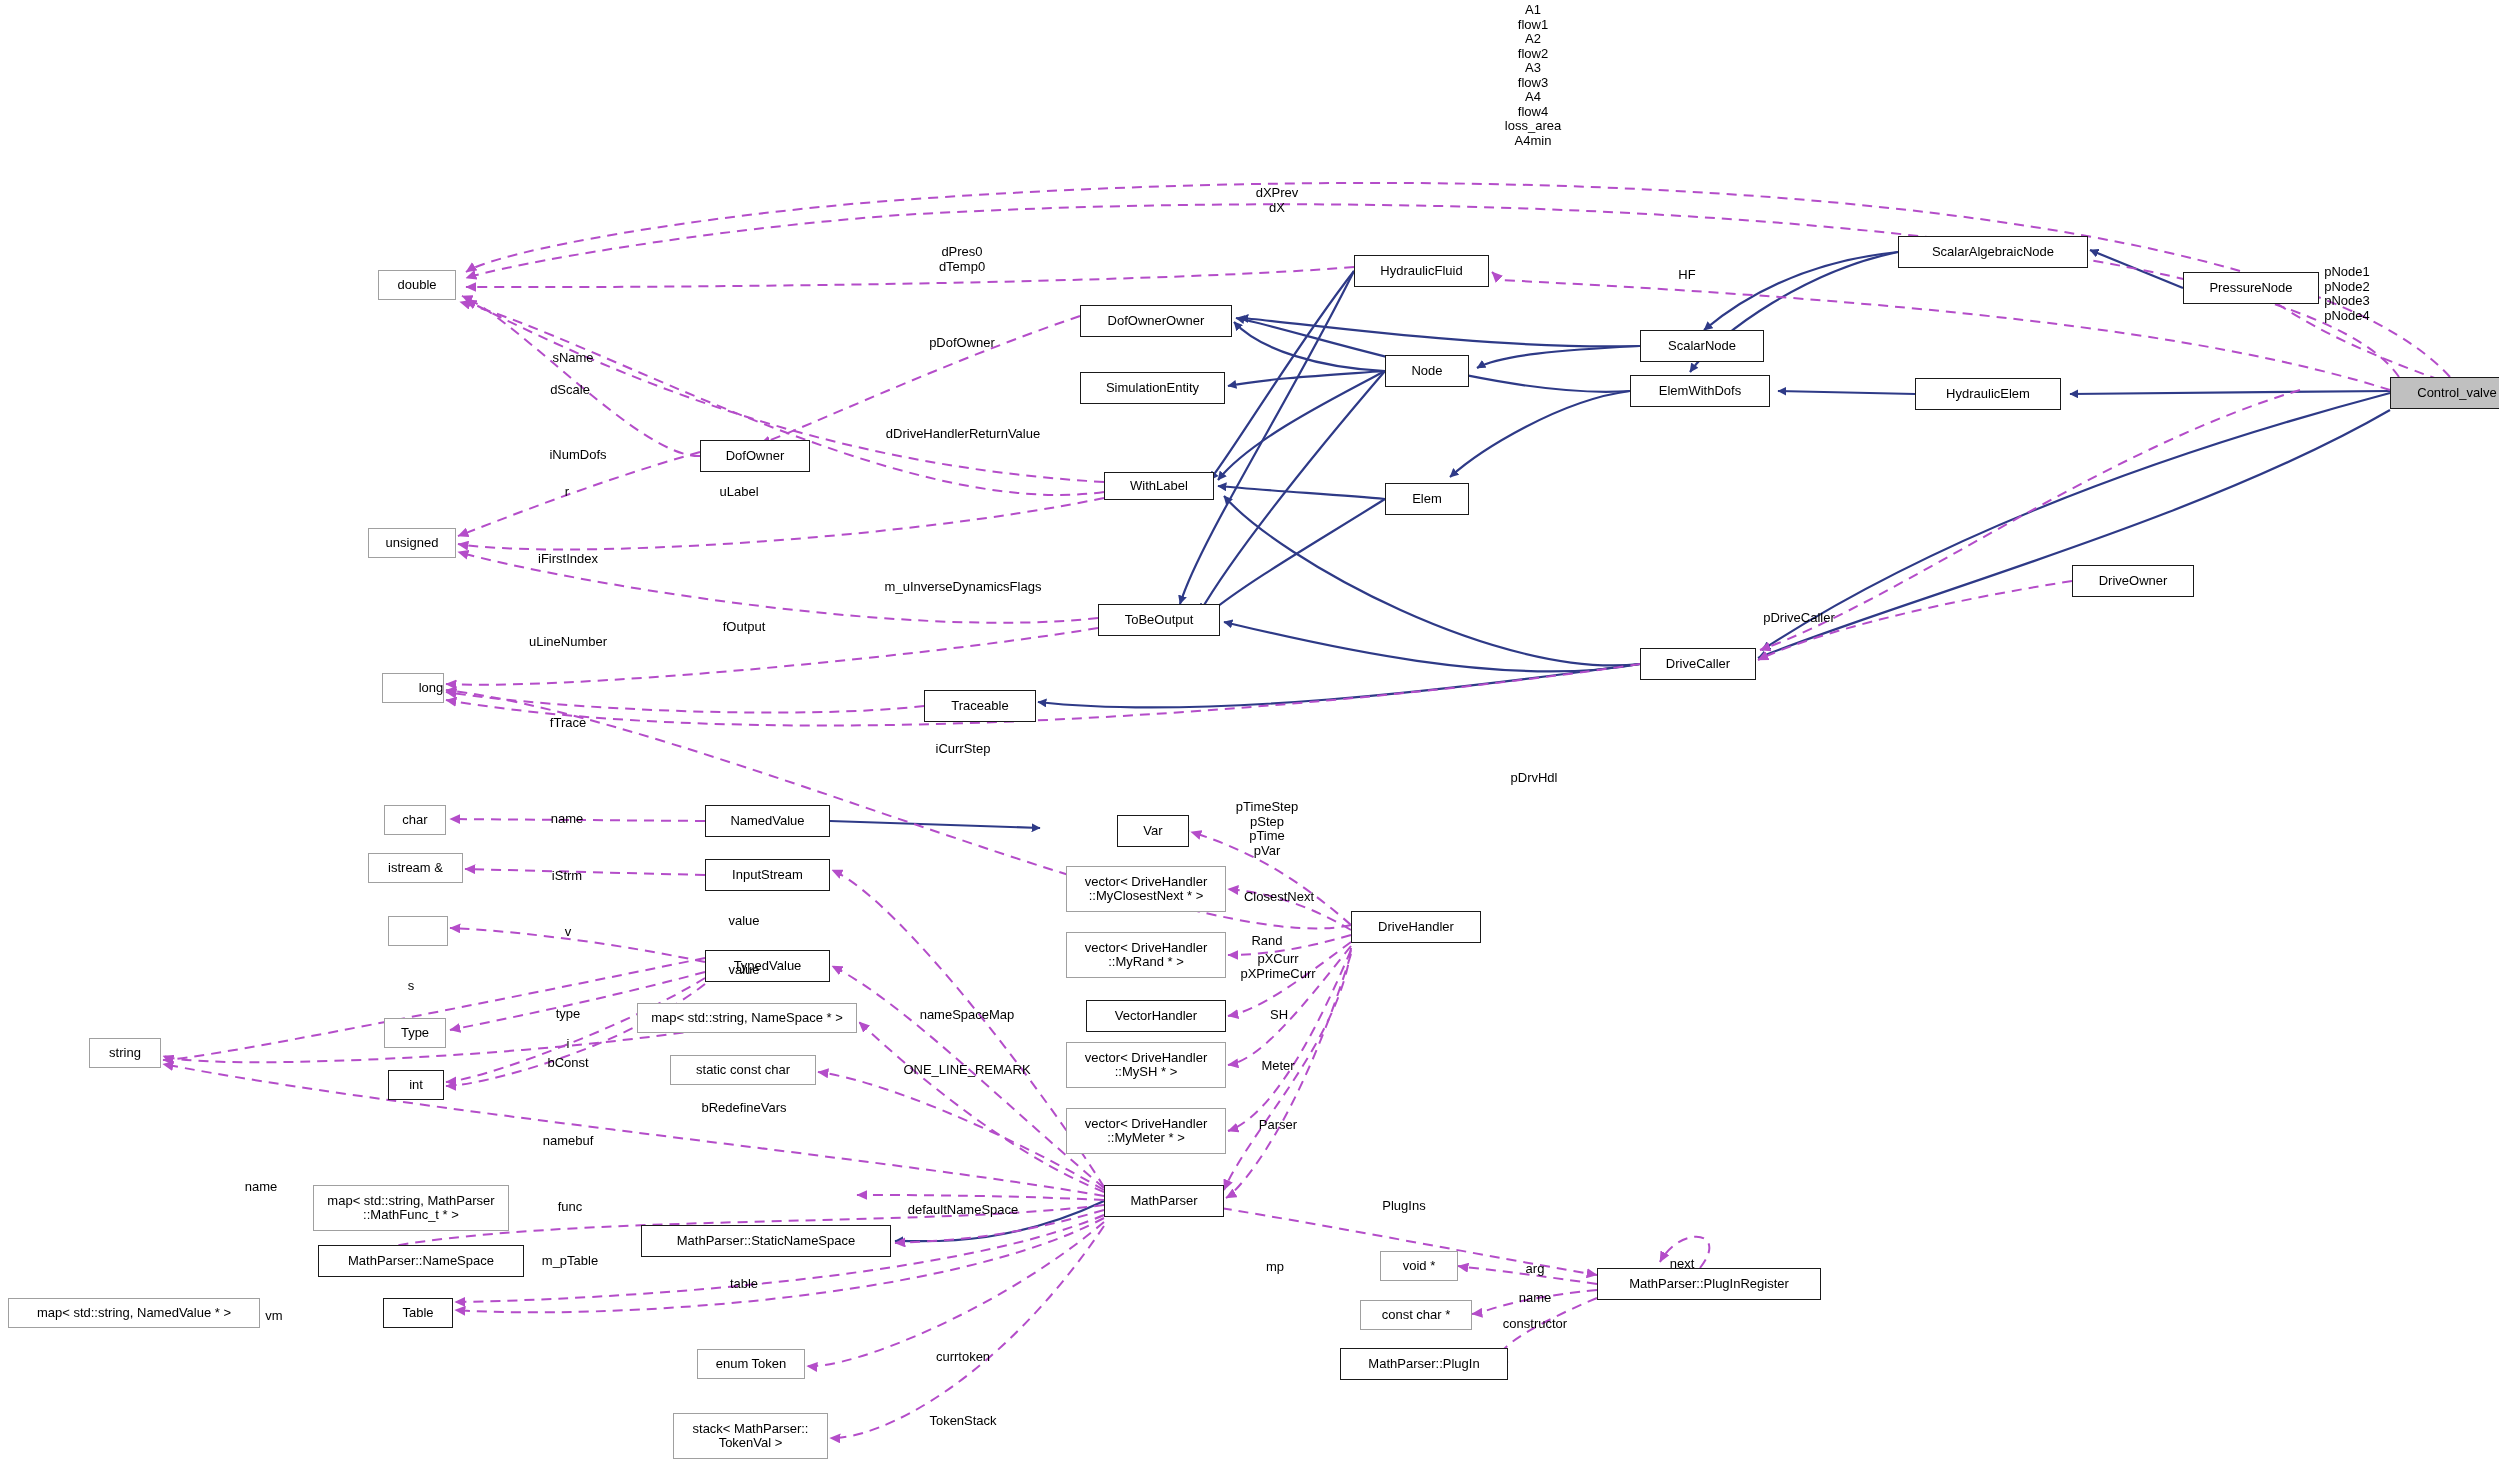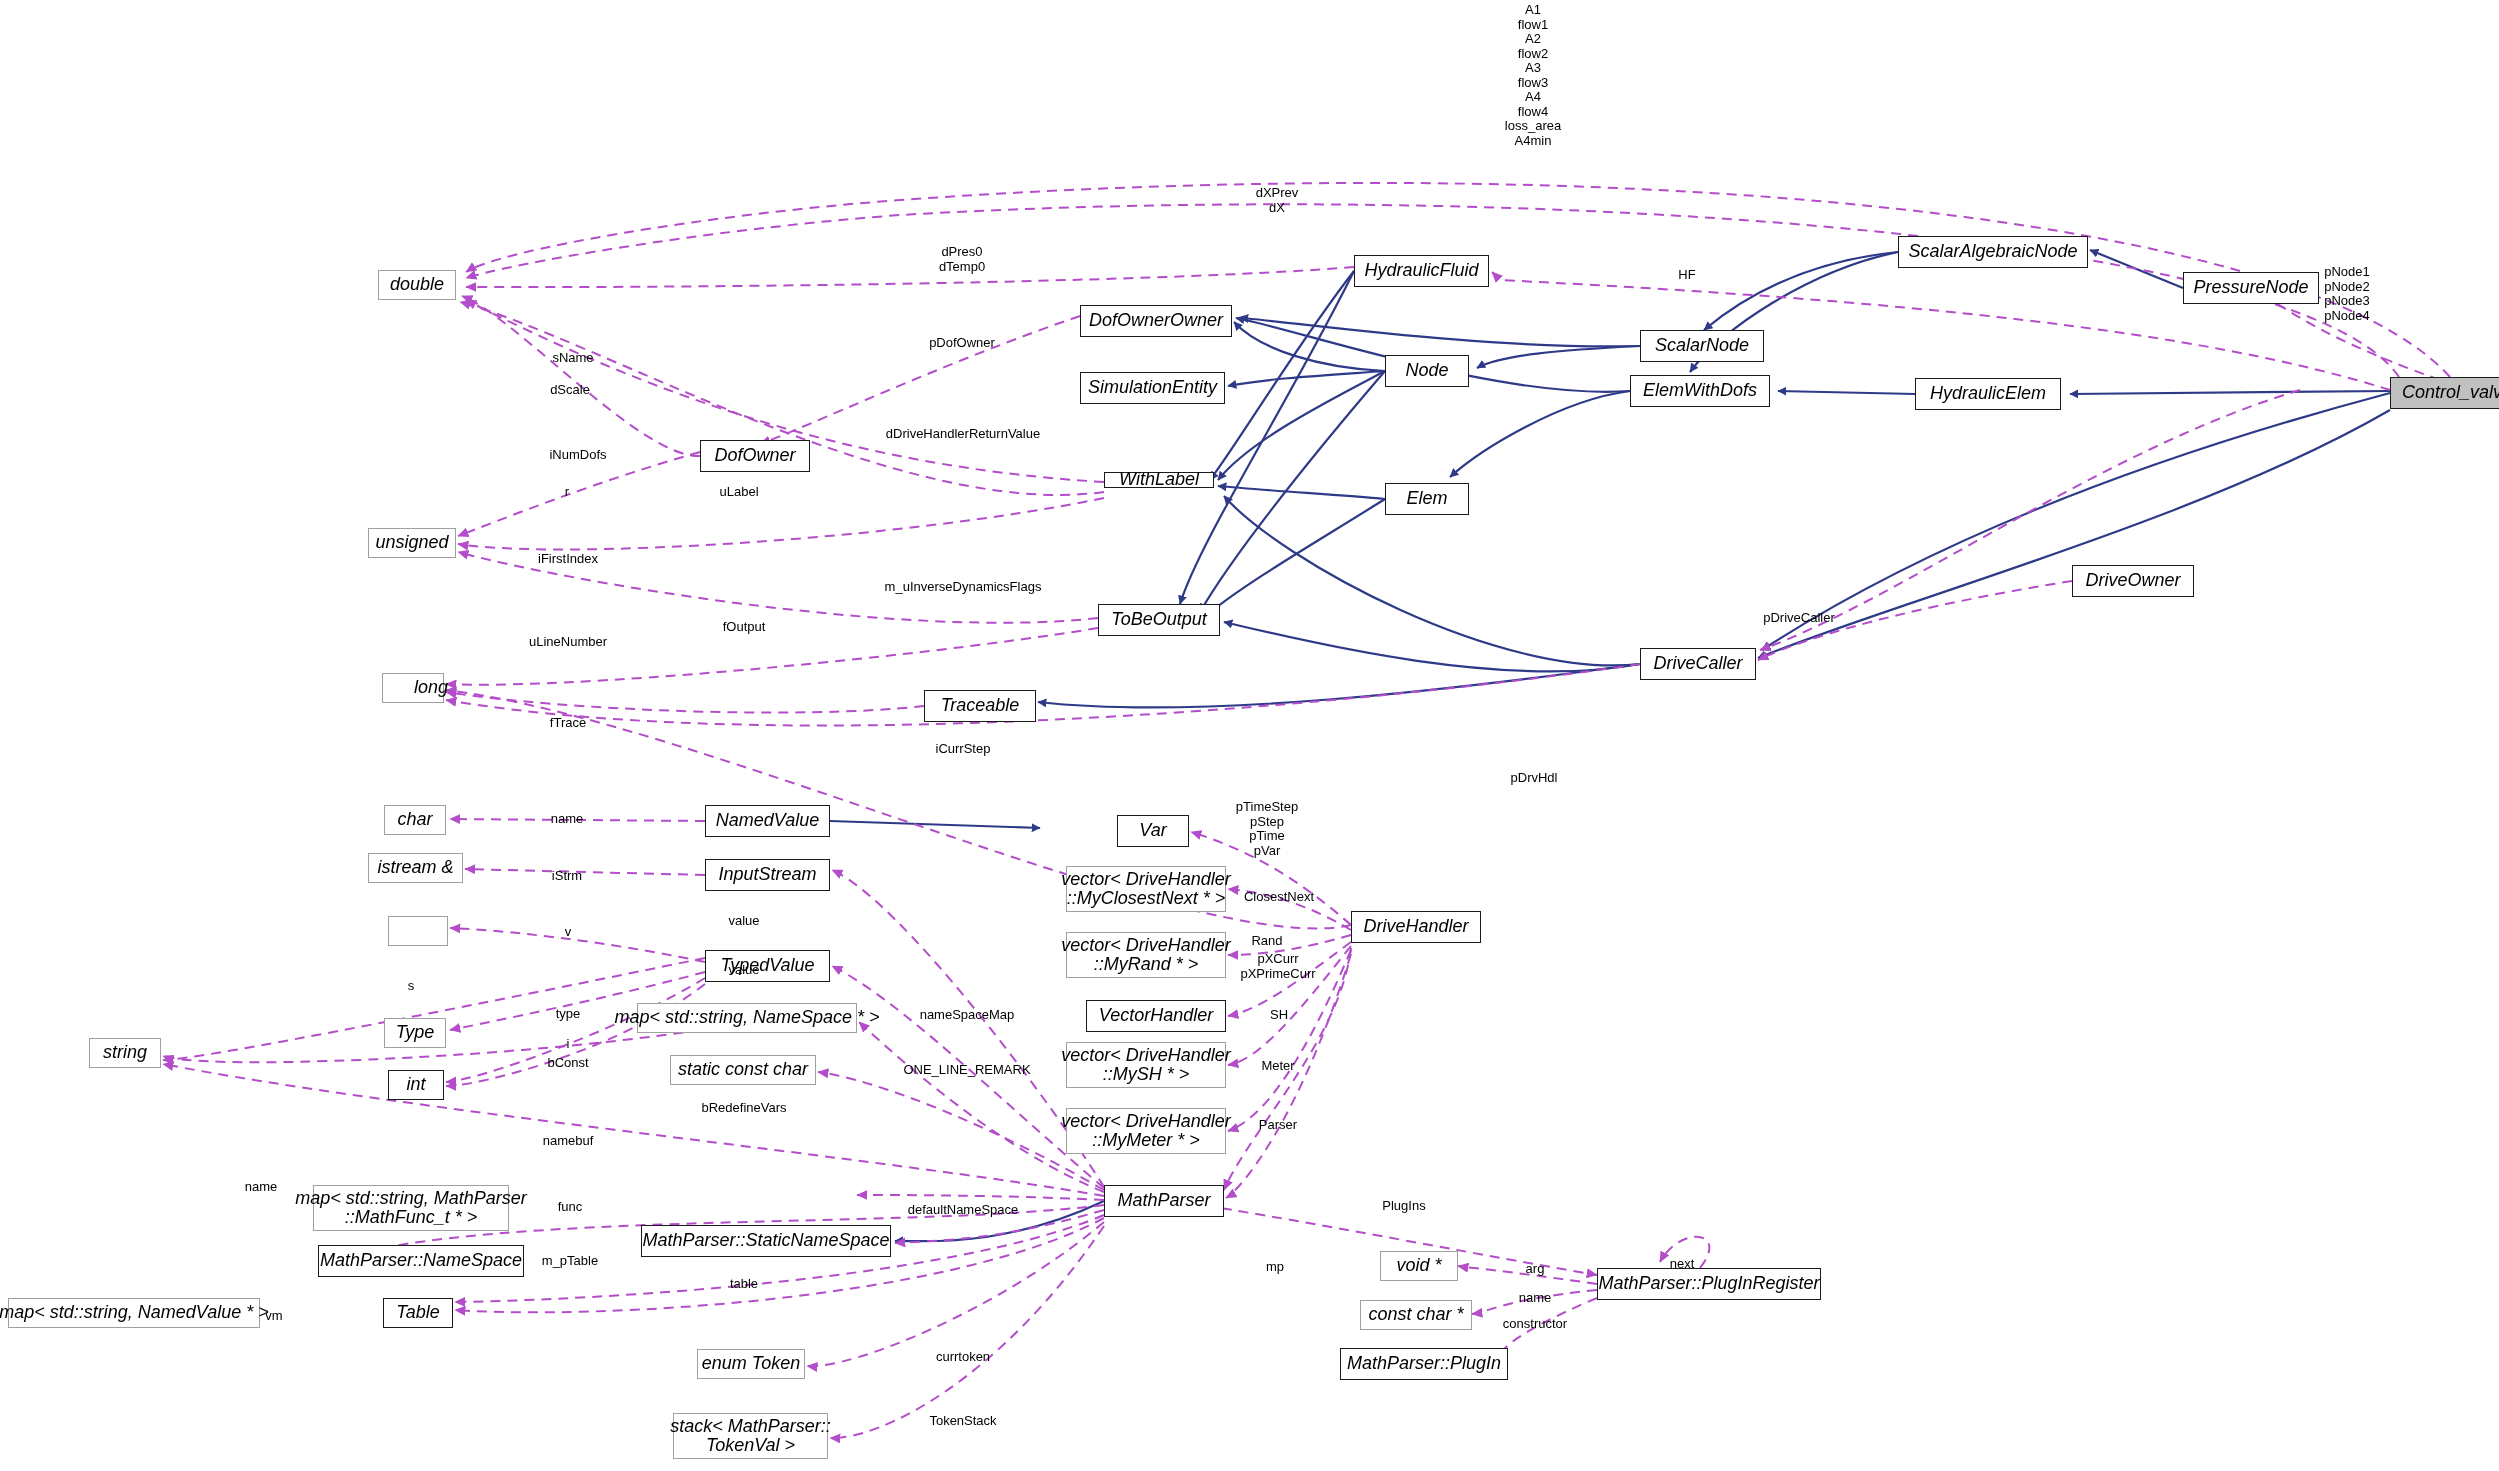--- a/index.html
+++ b/index.html
@@ -7,25 +7,24 @@
   body{font-family:"Liberation Sans", sans-serif;}
   #canvas{position:relative;width:2499px;height:1471px;background:#fff;overflow:hidden;}
   svg.edges{position:absolute;left:0;top:0;width:2499px;height:1471px;pointer-events:none;}
   .node{
     position:absolute;
     box-sizing:border-box;
     display:flex;align-items:center;justify-content:center;
     text-align:center;
     background:#ffffff;
     color:#000000;
-    font-size:18px;
+    font-size:13px;
     line-height:1.08;
     white-space:pre;
     padding:1px 4px;
-    font-style:italic;
   }
   .node.ext{border:1px solid #a0a0a0;}            
   .node.cls{border:1.6px solid #1a1a1a;}          
   .node.cur{border:1.6px solid #1a1a1a;background:#c0c0c0;} 
   .elabel{
     position:absolute;
     font-size:13px;
     color:#000;
     white-space:pre;
     text-align:center;
@@ -165,21 +164,21 @@
       <div class="node ext" style="left: 1066px; top: 1042px; width: 160px; height: 46px;">vector&lt; DriveHandler
 ::MySH * &gt;</div>
       <div class="node ext" style="left: 1066px; top: 1108px; width: 160px; height: 46px;">vector&lt; DriveHandler
 ::MyMeter * &gt;</div>
       <div class="node cls" style="left: 1351px; top: 911px; width: 130px; height: 32px;">DriveHandler</div>
       <div class="node ext" style="left: 1380px; top: 1251px; width: 78px; height: 30px;">void *</div>
       <div class="node ext" style="left: 1360px; top: 1300px; width: 112px; height: 30px;">const char *</div>
       <div class="node cls" style="left: 1597px; top: 1268px; width: 224px; height: 32px;">MathParser::PlugInRegister</div>
       <div class="node cls" style="left: 1340px; top: 1348px; width: 168px; height: 32px;">MathParser::PlugIn</div>
       <div class="node cls" style="left: 700px; top: 440px; width: 110px; height: 32px;">DofOwner</div>
-      <div class="node cls" style="left: 1104px; top: 472px; width: 110px; height: 16px;">WithLabel</div>
+      <div class="node cls" style="left: 1104px; top: 472px; width: 110px; height: 28px;">WithLabel</div>
       <div class="node cls" style="left: 1080px; top: 372px; width: 145px; height: 32px;">SimulationEntity</div>
       <div class="node cls" style="left: 1080px; top: 305px; width: 152px; height: 32px;">DofOwnerOwner</div>
       <div class="node cls" style="left: 1098px; top: 604px; width: 122px; height: 32px;">ToBeOutput</div>
       <div class="node cls" style="left: 924px; top: 690px; width: 112px; height: 32px;">Traceable</div>
       <div class="node cls" style="left: 1385px; top: 355px; width: 84px; height: 32px;">Node</div>
       <div class="node cls" style="left: 1385px; top: 483px; width: 84px; height: 32px;">Elem</div>
       <div class="node cls" style="left: 1354px; top: 255px; width: 135px; height: 32px;">HydraulicFluid</div>
       <div class="node cls" style="left: 1640px; top: 648px; width: 116px; height: 32px;">DriveCaller</div>
       <div class="node cls" style="left: 1640px; top: 330px; width: 124px; height: 32px;">ScalarNode</div>
       <div class="node cls" style="left: 1630px; top: 375px; width: 140px; height: 32px;">ElemWithDofs</div>

